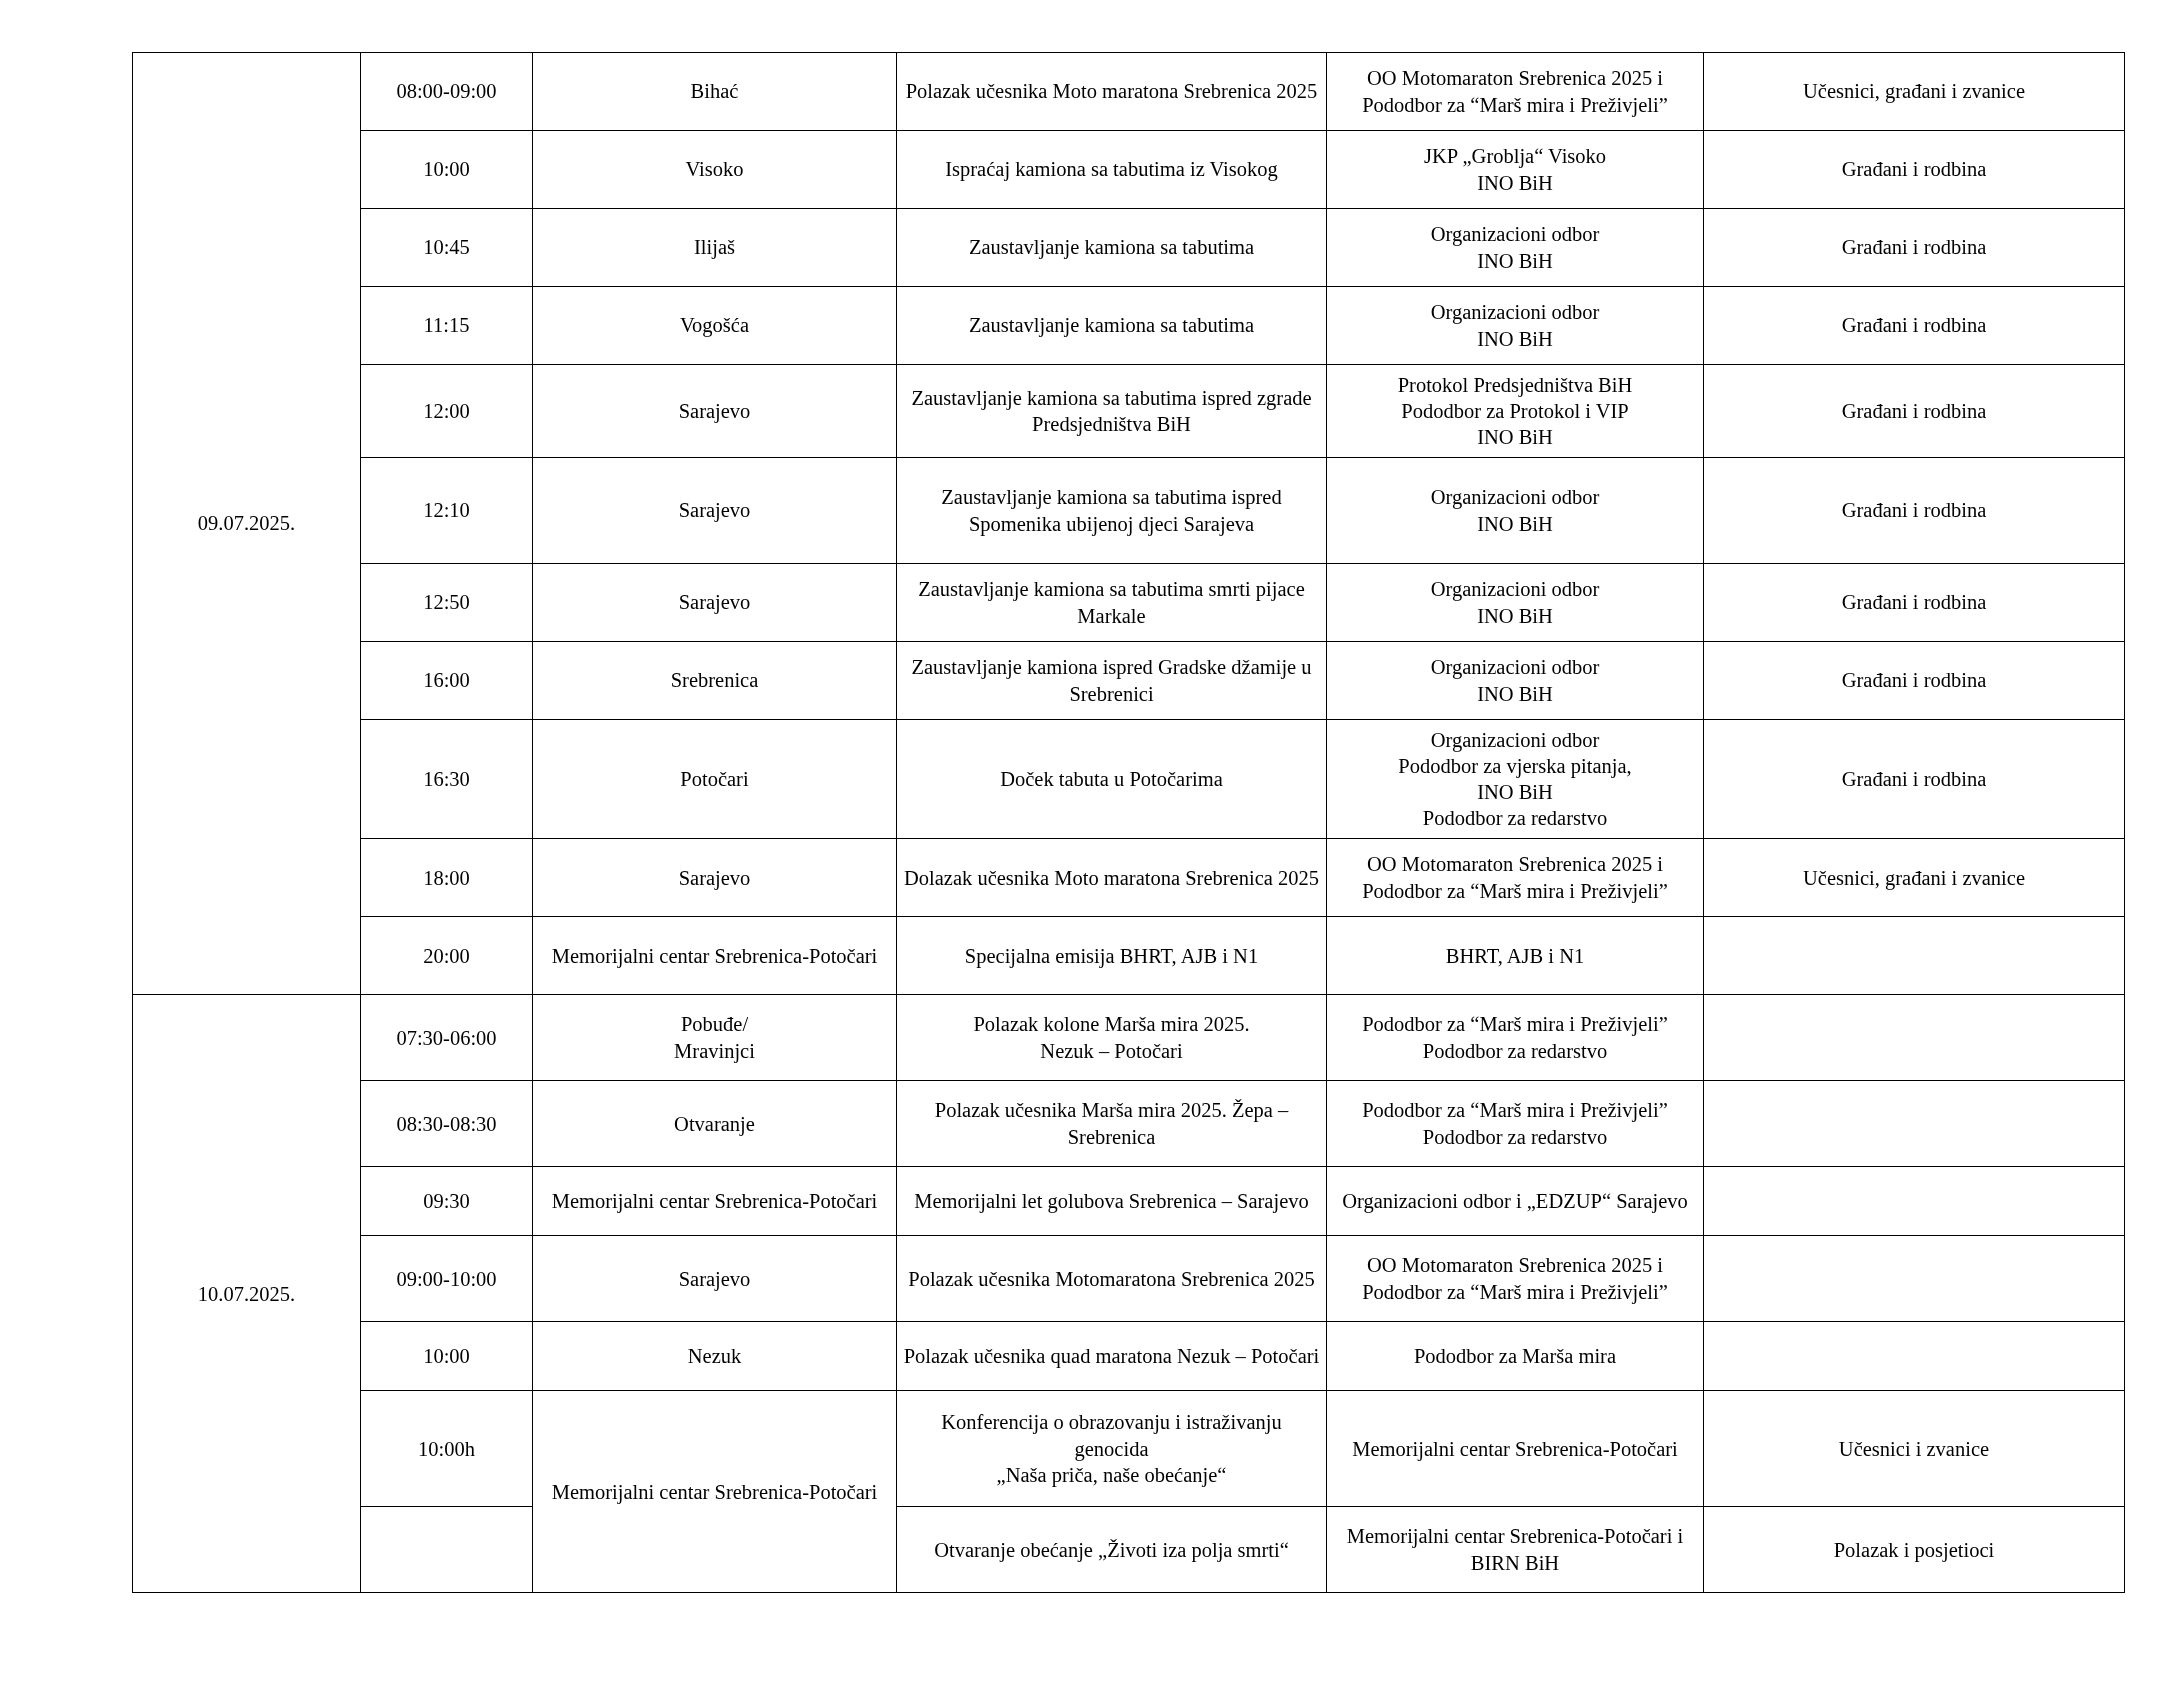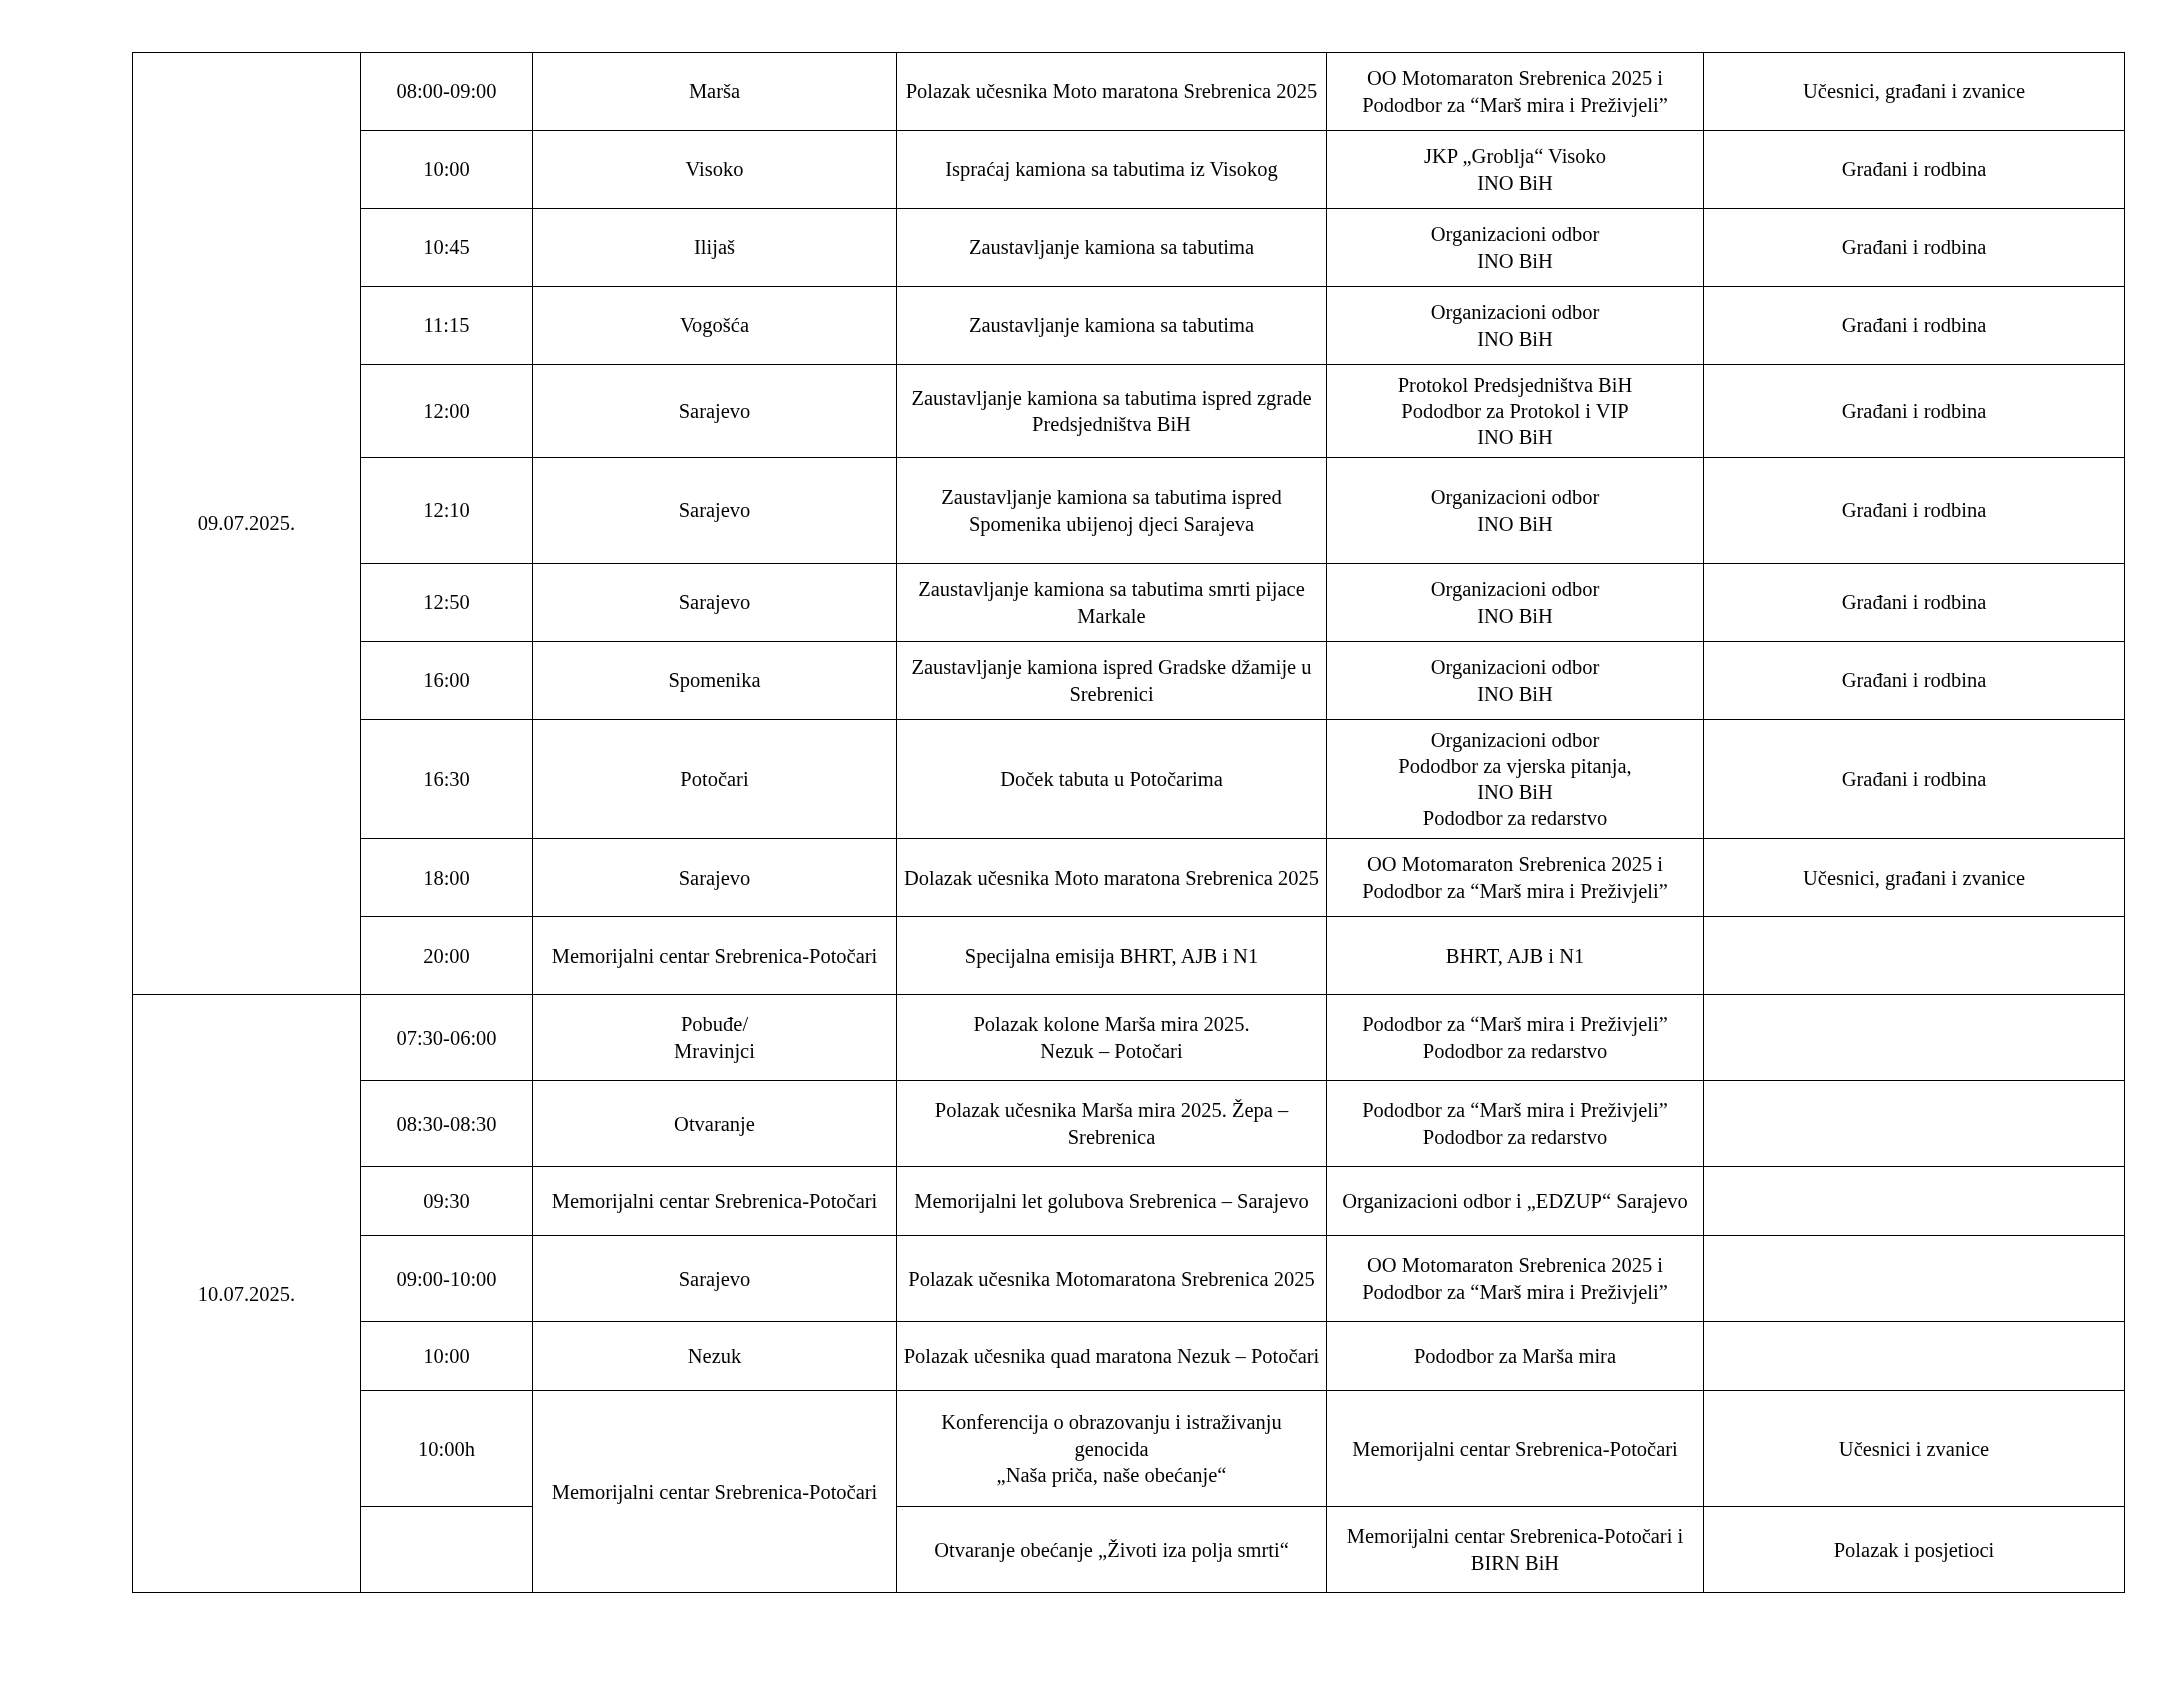--- a/index.html
+++ b/index.html
@@ -55,21 +55,21 @@
       <col class="c-time">
       <col class="c-place">
       <col class="c-act">
       <col class="c-org">
       <col class="c-part">
     </colgroup>
     <tbody id="schedule-body">
         <tr style="height: 78px;">
           <td class="date-cell" rowspan="11">09.07.2025.</td>
           <td class="nowrap-narrow">08:00-09:00</td>
-          <td>Marša</td>
+          <td>Bihać</td>
           <td>Polazak učesnika Moto maratona Srebrenica 2025</td>
           <td>OO Motomaraton Srebrenica 2025 i Pododbor za “Marš mira i Preživjeli”</td>
           <td>Učesnici, građani i zvanice</td>
         </tr>
         <tr style="height: 78px;">
           <td class="nowrap-narrow">10:00</td>
           <td>Visoko</td>
           <td>Ispraćaj kamiona sa tabutima iz Visokog</td>
           <td>JKP „Groblja“ Visoko<br>INO BiH</td>
           <td>Građani i rodbina</td>
@@ -104,21 +104,21 @@
         </tr>
         <tr style="height: 78px;">
           <td class="nowrap-narrow">12:50</td>
           <td>Sarajevo</td>
           <td>Zaustavljanje kamiona sa tabutima smrti pijace Markale</td>
           <td>Organizacioni odbor<br>INO BiH</td>
           <td>Građani i rodbina</td>
         </tr>
         <tr style="height: 78px;">
           <td class="nowrap-narrow">16:00</td>
-          <td>Spomenika</td>
+          <td>Srebrenica</td>
           <td>Zaustavljanje kamiona ispred Gradske džamije u Srebrenici</td>
           <td>Organizacioni odbor<br>INO BiH</td>
           <td>Građani i rodbina</td>
         </tr>
         <tr style="height: 116px;">
           <td class="nowrap-narrow">16:30</td>
           <td>Potočari</td>
           <td>Doček tabuta u Potočarima</td>
           <td>Organizacioni odbor<br>Pododbor za vjerska pitanja,<br>INO BiH<br>Pododbor za redarstvo</td>
           <td>Građani i rodbina</td>

